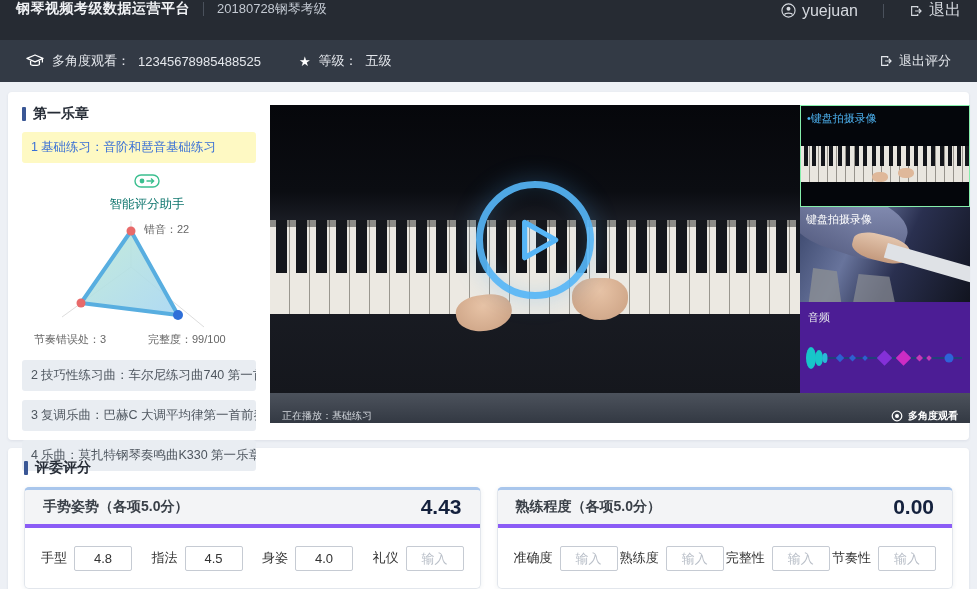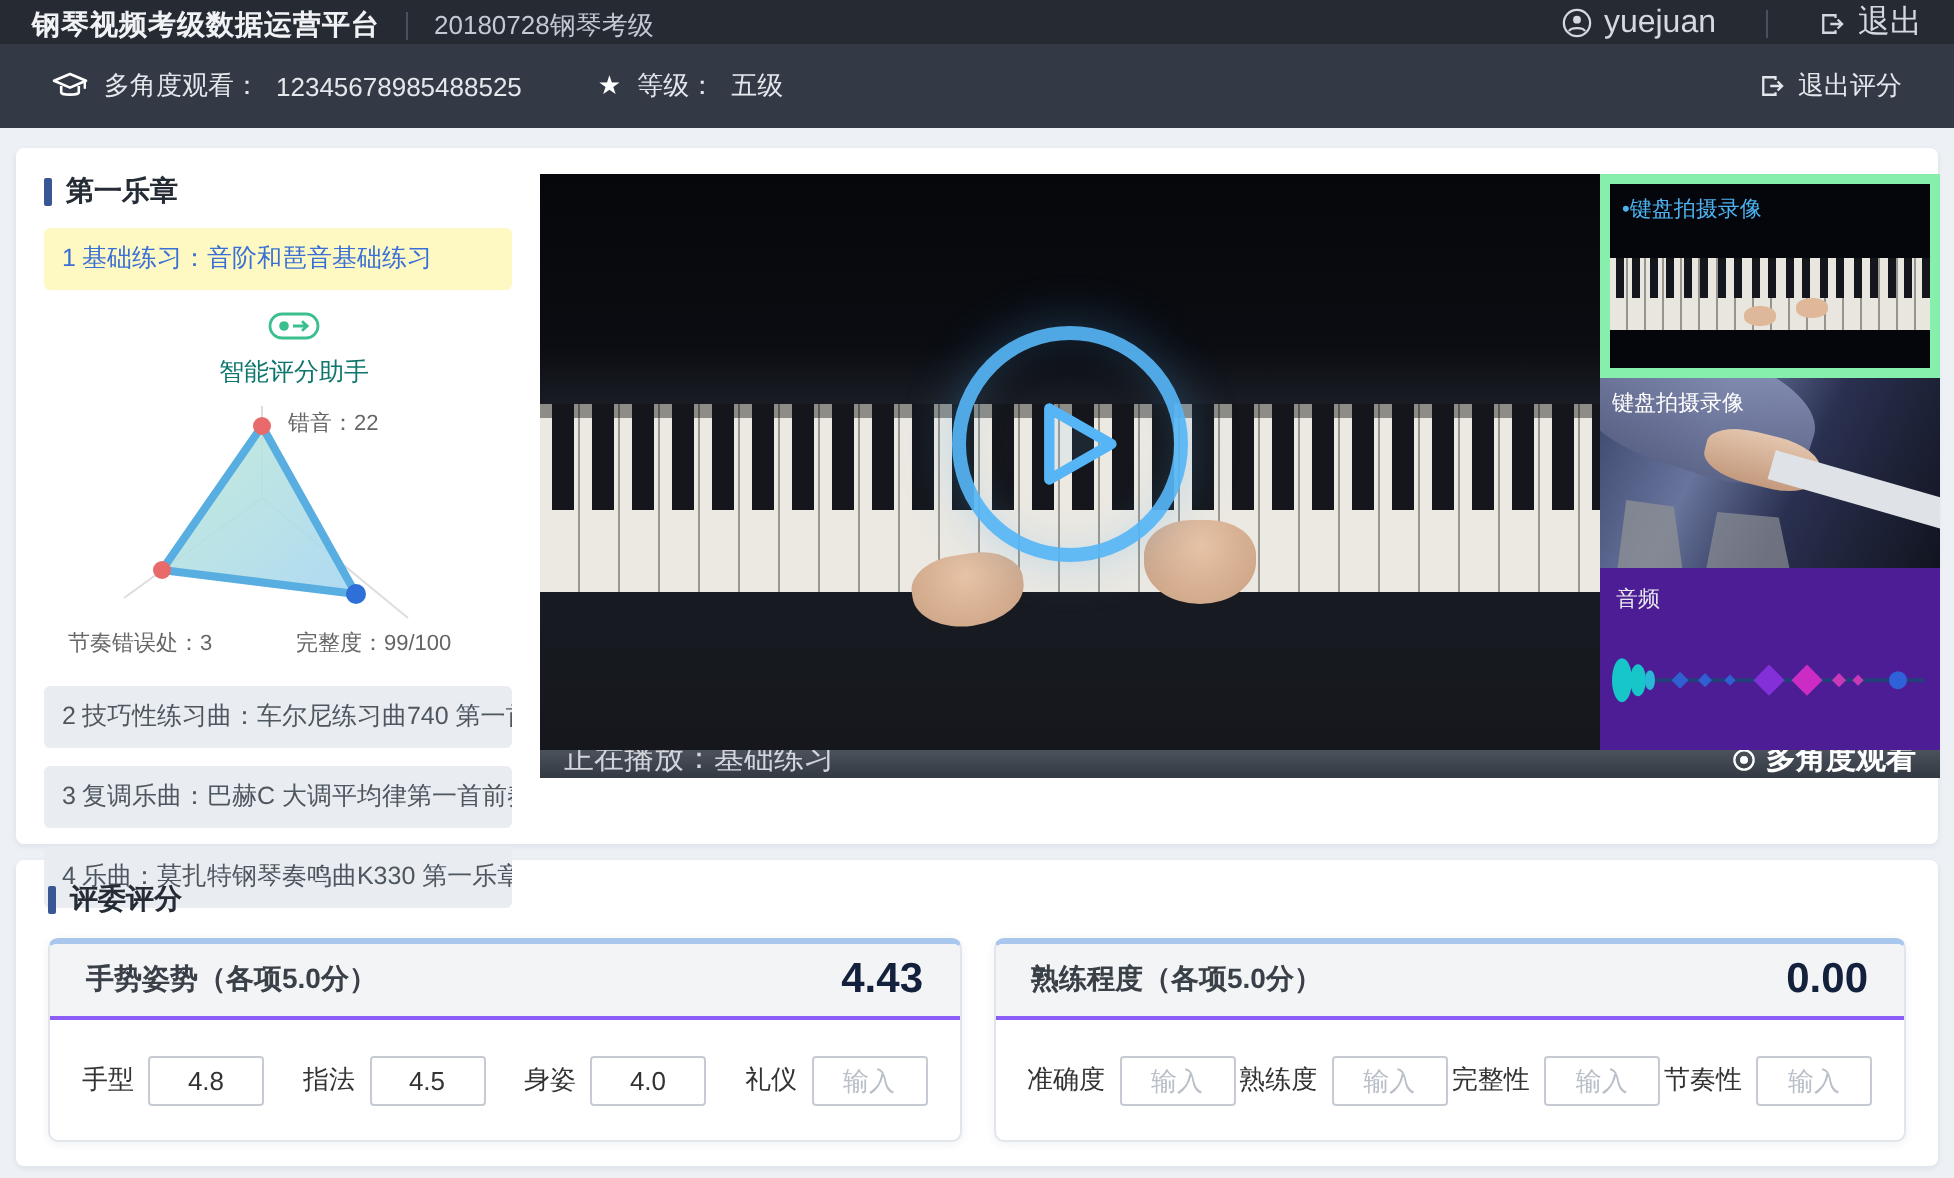--- a/index.html
+++ b/index.html
@@ -2,21 +2,21 @@
 <html><head>
 <meta charset="utf-8">
 <style>
   * { box-sizing: border-box; margin: 0; padding: 0; }
   html,body { width:977px; height:589px; }
   body {
     font-family: "Liberation Sans", "DejaVu Sans", sans-serif;
     background:#edf0f5; overflow:hidden; color:#333;
   }
   
-  .nav1 { height:22px; background:#262b33; display:flex; align-items:flex-end;
+  .nav1 { height:40px; background:#262b33; display:flex; align-items:flex-start;
           justify-content:space-between; padding:0 16px; }
   .nav1-left { display:flex; align-items:center; gap:13px; }
   .nav1-title { font-size:14px; font-weight:bold; color:#f0f2f5; letter-spacing:.5px; }
   .vdiv { width:1px; height:14px; background:#4a515c; }
   .nav1-session { font-size:13px; color:#c3c9d2; }
   .nav1-right { display:flex; align-items:center; gap:25px; font-size:16px; color:#d5d9df; }
   .nav-link { display:flex; align-items:center; gap:6px; cursor:pointer; }
   .icon-svg { display:block; }
 
   .nav2 { height:42px; background:#333a45; display:flex; align-items:center;
@@ -61,21 +61,21 @@
           border-radius:46% 46% 55% 55%; }
   .hand.l { left:35%; top:66%; transform:rotate(-8deg); }
   .hand.r { left:57%; top:60%; height:42px; }
   .play-btn { position:absolute; left:50%; top:47%; transform:translate(-50%,-50%);
         width:118px; height:118px; border-radius:50%; border:7px solid rgba(86,181,246,.92);
         box-shadow:0 0 26px rgba(80,170,240,.28), inset 0 0 18px rgba(80,170,240,.18);
         z-index:3; cursor:pointer; display:flex; align-items:center; justify-content:center; }
 
   .side-col { width:170px; background:#000; display:flex; flex-direction:column; }
   .cam { position:relative; overflow:hidden; background:#04060b; }
-  .cam1 { height:102px; border:5px solid #86efac; }
+  .cam1 { height:102px; border:1px solid #86efac; }
   .cam2 { height:95px;
     background:linear-gradient(115deg,#39456a 0%,#68749c 32%,#2a3050 58%,#11141f 100%); }
   .cam-label { position:absolute; top:5px; left:6px; font-size:11px; color:#fff; z-index:4; }
   .cam1 .cam-label { color:#4db2f0; }
   .kb-mini { position:absolute; left:0; right:0; top:40%; height:36px;
         background:repeating-linear-gradient(90deg,#e9e6df 0 8px,#97948d 8px 9px); }
   .kb-mini::after { content:""; position:absolute; left:0; right:0; top:0; height:55%;
         background:repeating-linear-gradient(90deg,transparent 0 3px,#14161b 3px 7px,
           transparent 7px 11px,#14161b 11px 15px,transparent 15px 17px); }
   .hand-mini { position:absolute; width:16px; height:10px; background:#dfb89a; border-radius:45%; z-index:2; }
@@ -87,32 +87,32 @@
   .sliver { position:absolute; right:-10px; top:52%; width:96px; height:15px;
         background:#dfe2e6; transform:rotate(16deg); }
   .speck { position:absolute; bottom:-6px; left:8px; width:34px; height:40px;
         background:#8b8f94; opacity:.8; clip-path:polygon(15% 0,85% 8%,100% 100%,0 100%); }
   .speck2 { left:52px; width:44px; height:34px; opacity:.7; }
 
   .audio { flex:1; position:relative; background:#4c1d95; }
   .audio-label { position:absolute; top:8px; left:8px; font-size:11px; color:#e8eaee; }
   .audio svg { position:absolute; left:4px; top:50%; transform:translateY(-22%); }
 
-  .video-bar { height:14px; background:linear-gradient(180deg,#4c525c,#333943);
+  .video-bar { height:30px; background:linear-gradient(180deg,#4c525c,#333943);
         display:flex; align-items:flex-end; justify-content:space-between; padding:0 12px;
-        color:#d2d6dc; font-size:15px; }
+        color:#d2d6dc; font-size:10px; }
   .multi-angle { display:flex; align-items:center; gap:5px; color:#fff; font-weight:bold; cursor:pointer; }
 
   
   .bottom-card { background:#fff; border-radius:4px; box-shadow:0 1px 3px rgba(20,40,80,.08);
         margin-top:8px; height:153px; padding:11px 16px 0; }
   .cards-row { display:flex; gap:16px; margin-top:10px; }
   .score-card { flex:1; border:1px solid #e2e6ec; border-top:3px solid #a9c6ec;
         border-radius:5px; box-shadow:0 1px 5px rgba(31,56,88,.07); overflow:hidden; }
-  .score-head { height:38px; background:#f3f4f6; border-bottom:2px solid #8b5cf6;
+  .score-head { height:38px; background:#f3f4f6; border-bottom:4px solid #8b5cf6;
         display:flex; align-items:center; justify-content:space-between; padding:0 18px; }
   .score-title { font-size:14px; font-weight:bold; color:#3a4048; }
   .score-val { font-size:21px; font-weight:bold; color:#14213d; }
   .score-body { height:60px; display:flex; align-items:center; justify-content:space-between;
         padding:0 16px; }
   .field { display:flex; align-items:center; gap:7px; font-size:13px; color:#333; }
   .field input { width:58px; height:25px; border:1px solid #c6cbd3; border-radius:2px;
         text-align:center; font-size:13px; color:#333; background:#fff; }
   .field input::placeholder { color:#b9bfc8; }
 

